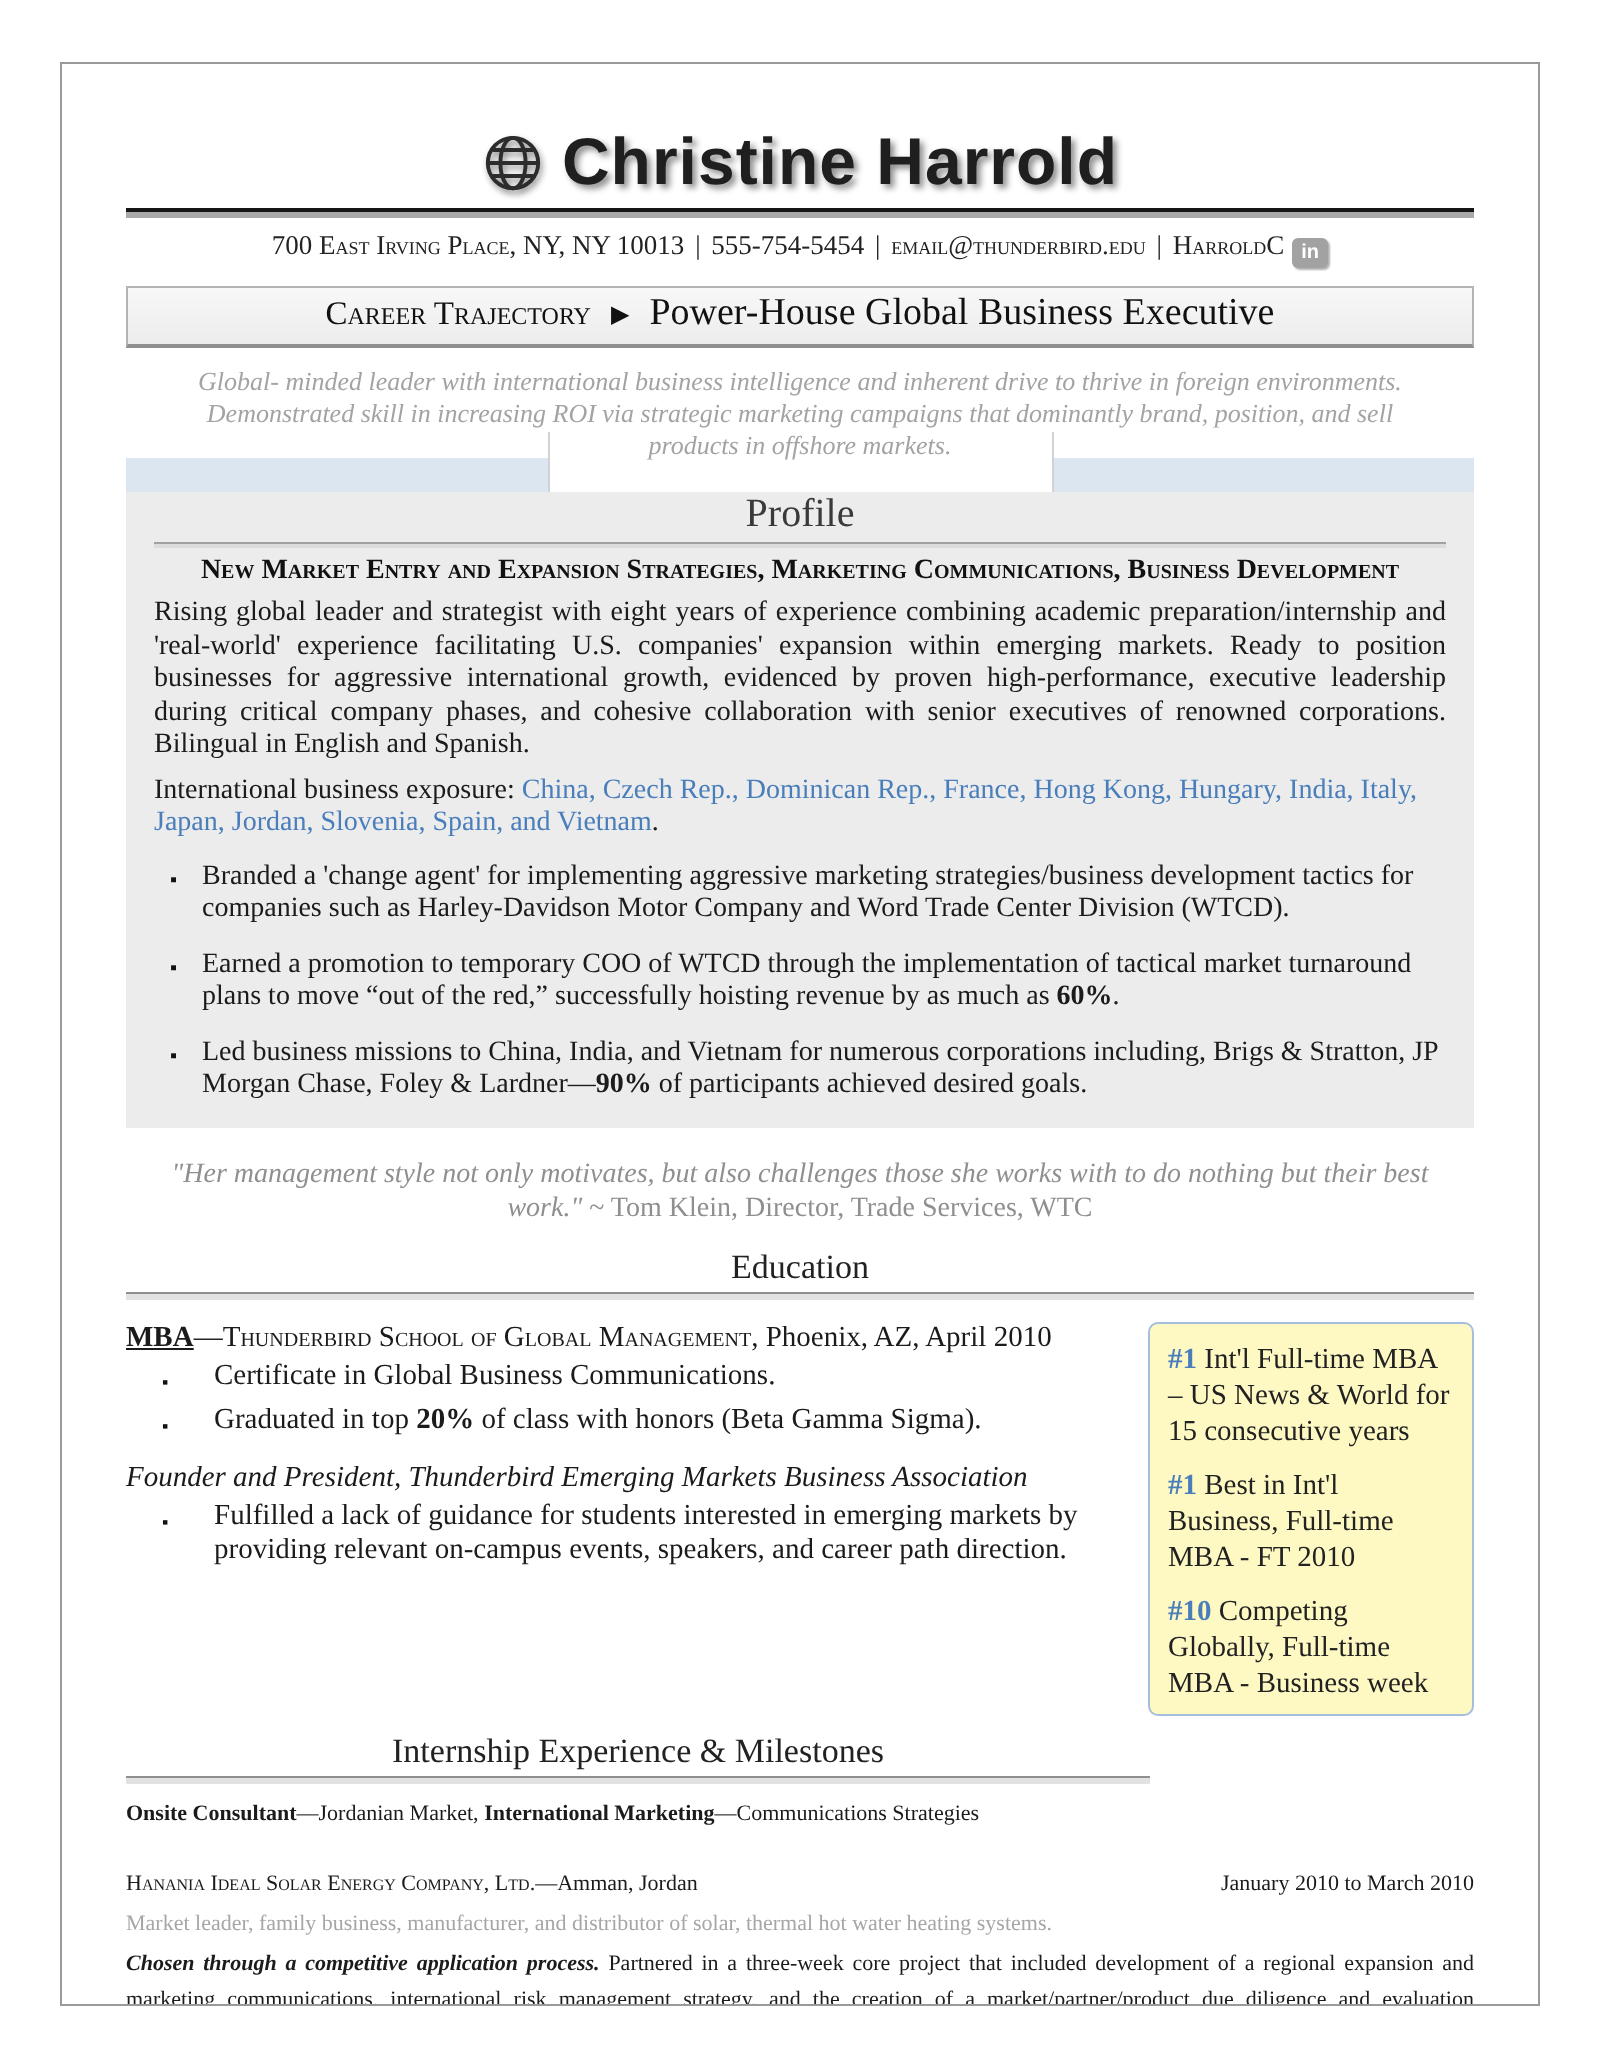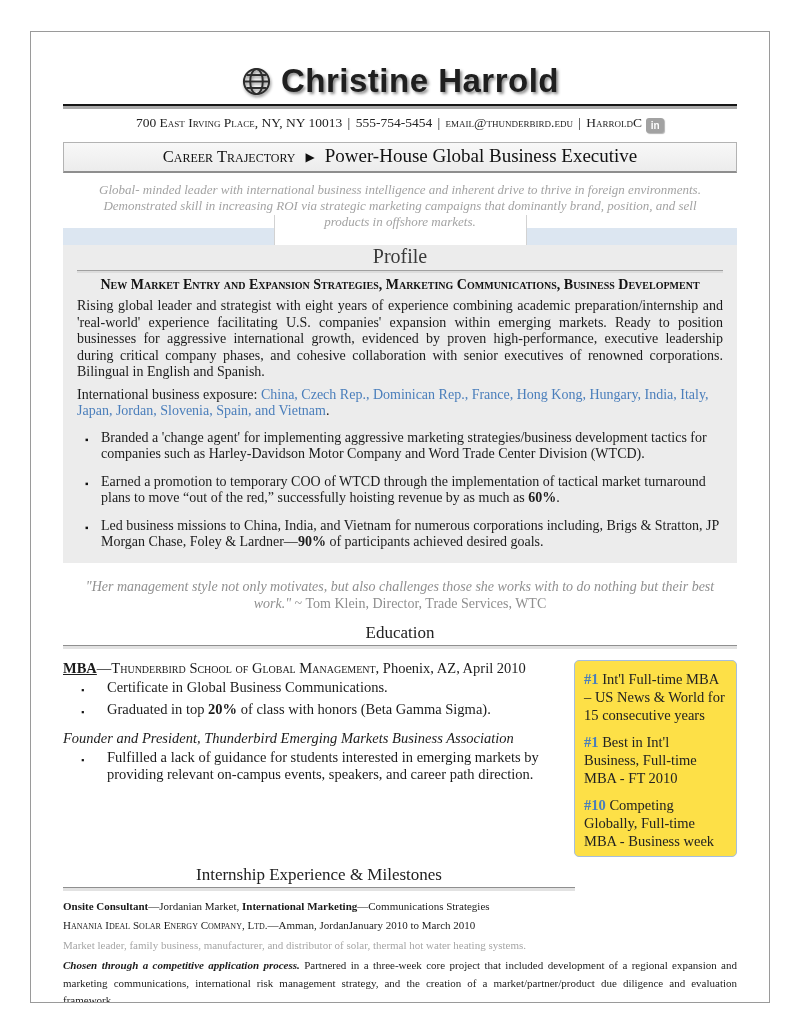--- a/index.html
+++ b/index.html
@@ -80,32 +80,32 @@
   .smallcaps { font-variant:small-caps; }
   .spec, .founder { font-style:italic; margin-top:3px; }
   .founder { margin-top:9px; }
   .e-bullets { margin-top:2px; }
   .e-bullet { display:flex; padding-left:18px; margin-top:2px; }
   .e-bullet .marker { width:26px; flex:none; font-size:9px; padding-top:3px; color:#111; }
   .e-bullet .btext { flex:1; }
 
   .rank-box {
     width:163px; flex:none; align-self:flex-start;
-    border:1px solid #a5bedd; border-radius:5px; background:#fde047;
+    border:1px solid #a5bedd; border-radius:5px; background:#fef9c3;
     padding:9px 9px 6px; font-size:14.5px; line-height:18px; color:#222;
   }
   .rank-item { margin-bottom:9px; }
   .rank-item:last-child { margin-bottom:0; }
   .rank-num { color:#4a7ebb; font-weight:bold; }
 
   
   .intern-heading-wrap { width:512px; margin-top:8px; }
   .intern-section { font-size:11px; line-height:17.5px; margin-top:7px; }
   .role-line b { font-weight:bold; }
-  .company-line { display:flex; justify-content:flex-start; margin-top:2px; }
+  .company-line { display:flex; justify-content:space-between; margin-top:18px; }
   .company-desc { color:#a6a6a6; margin-top:2px; }
   .intern-para { text-align:justify; margin-top:3px; line-height:17.5px; }
   .lead-bi { font-weight:bold; font-style:italic; }
 </style>
 </head>
 <body>
 
 <div class="page">
 
   <div class="name-row">

